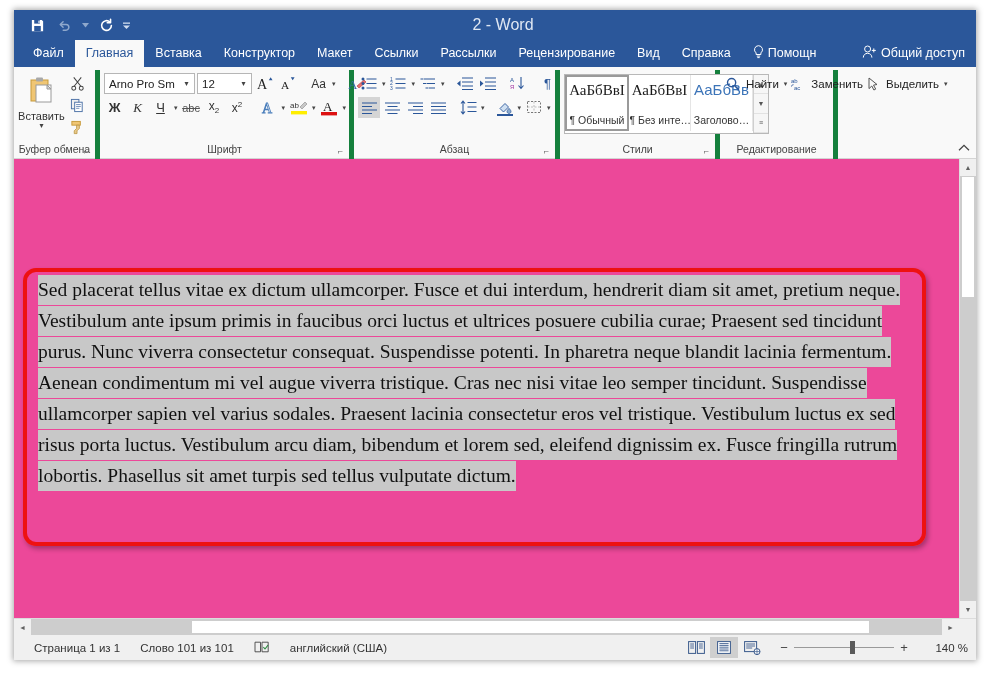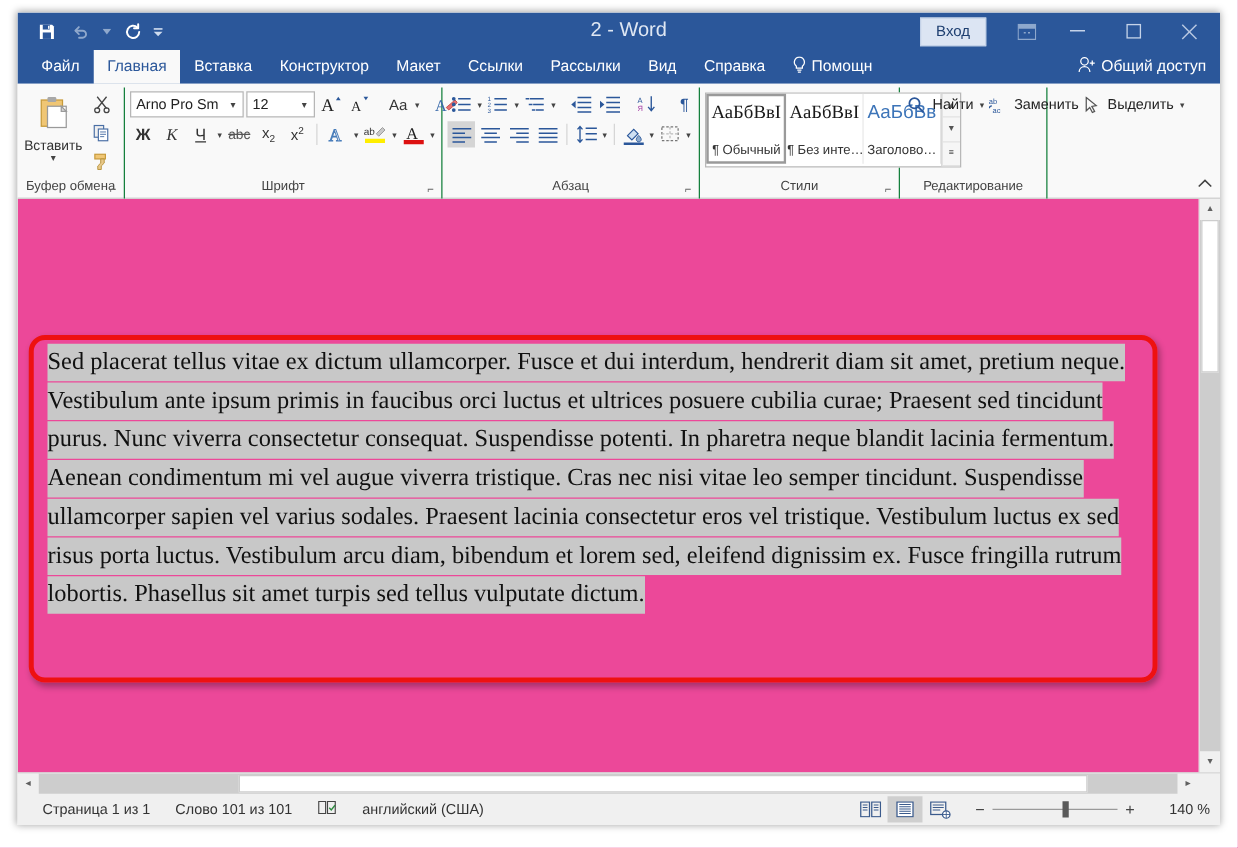--- a/index.html
+++ b/index.html
@@ -91,21 +91,21 @@
     border-bottom: 1px solid #d4d4d4;
     height: 92px;
     flex: 0 0 92px;
     display: flex;
     padding-top: 3px;
   }
   .group {
     position: relative;
     height: 89px;
     display: flex; flex-direction: column;
-    border-right: 1px solid #15803d;
+    border-right: 5px solid #15803d;
     padding: 0 4px;
   }
   .group:last-child { border-right: none; }
   .group-body { flex: 1 1 auto; display: flex; align-items: flex-start; padding-top: 3px; }
   .group-label {
     height: 17px; line-height: 14px;
     font-size: 10.5px; color: #444;
     text-align: center;
     position: relative;
   }
@@ -352,55 +352,31 @@
       <div class="qat-caret">
         <svg width="9" height="9" viewBox="0 0 9 9">
             <rect x="1" y="1.5" width="7" height="1.3" fill="#cfdcee"></rect>
             <path d="M1 4.4h7L4.5 8z" fill="#cfdcee"></path>
           </svg>
       </div>
     </div>
 
     <div class="win-title">2 - Word</div>
 
-    <div class="tb-right">
-      <div class="signin">Вход</div>
-      <div class="ribbon-display">
-        <svg width="15" height="13" viewBox="0 0 15 13">
-            <rect x="0.5" y="0.5" width="14" height="12" fill="none" stroke="#8ea8cd"></rect>
-            <rect x="0.5" y="0.5" width="14" height="3.5" fill="#8ea8cd"></rect>
-            <path d="M5 7.2h1.6M8.4 7.2H10" stroke="#8ea8cd" stroke-width="1.2"></path>
-          </svg>
-      </div>
-      <div class="win-btn">
-        <svg width="12" height="2" viewBox="0 0 12 2">
-            <rect width="12" height="1.2" fill="#c5d3e9"></rect>
-          </svg>
-      </div>
-      <div class="win-btn">
-        <svg width="12" height="12" viewBox="0 0 12 12">
-            <rect x="0.6" y="0.6" width="10.8" height="10.8" fill="none" stroke="#c5d3e9" stroke-width="1.2"></rect>
-          </svg>
-      </div>
-      <div class="win-btn close">
-        <svg width="13" height="13" viewBox="0 0 13 13">
-            <path d="M0.8 0.8l11.4 11.4M12.2 0.8L0.8 12.2" stroke="#b6c6e0" stroke-width="1.2"></path>
-          </svg>
-      </div>
-    </div>
   </div>
 
   <div class="tabstrip">
     <div class="tab">Файл</div>
     <div class="tab active">Главная</div>
     <div class="tab">Вставка</div>
     <div class="tab">Конструктор</div>
     <div class="tab">Макет</div>
     <div class="tab">Ссылки</div>
     <div class="tab">Рассылки</div>
+    <div class="tab">Рецензирование</div>
     <div class="tab">Вид</div>
     <div class="tab">Справка</div>
     <div class="tab">
       <span class="tab-icon">
         <svg width="11" height="14" viewBox="0 0 11 14">
             <path d="M5.5 0.7a4 4 0 0 0-2.4 7.2v1.6h4.8V7.9A4 4 0 0 0 5.5.7z" fill="none" stroke="#ffffff" stroke-width="1"></path>
             <path d="M3.8 11.1h3.4M4.3 12.6h2.4" stroke="#ffffff" stroke-width="1"></path>
           </svg>
       </span><span>Помощн</span>
     </div>

